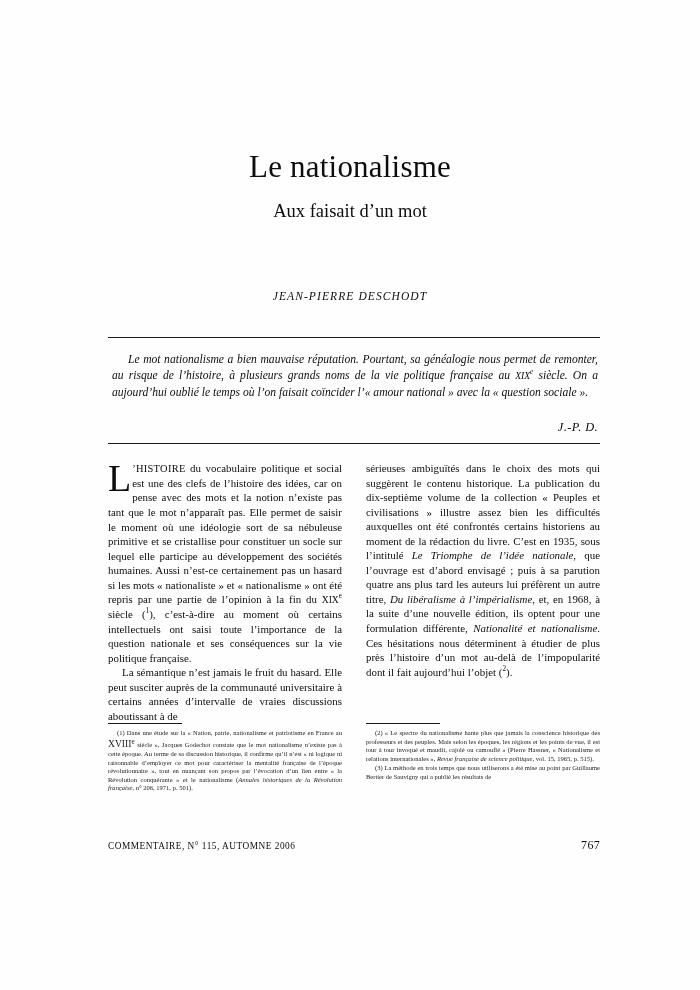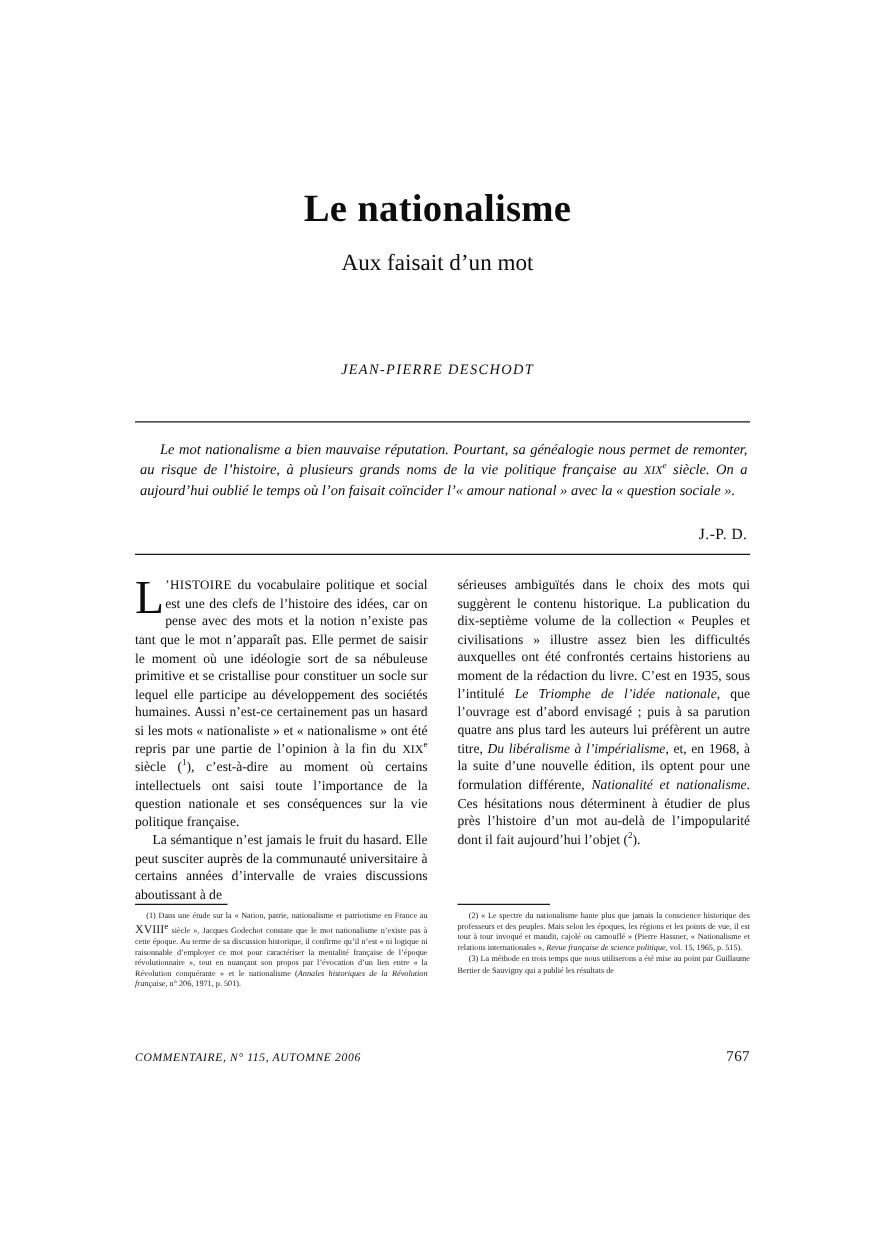--- a/index.html
+++ b/index.html
@@ -27,21 +27,21 @@
   
   .title-block {
     position: absolute;
     left: 100px;
     top: 150px;
     width: 500px;
     text-align: center;
   }
   .doc-title {
     font-size: 31px;
-    font-weight: bold;
+    font-weight: normal;
     letter-spacing: 0.2px;
     line-height: 1.1;
     margin: 0;
   }
   .doc-subtitle {
     font-size: 18.5px;
     font-weight: normal;
     margin: 16px 0 0 0;
     line-height: 1.2;
   }
@@ -74,20 +74,21 @@
     line-height: 1.42;
     text-align: justify;
     text-indent: 16px;
   }
   .abstract-sig {
     position: absolute;
     left: 112px;
     top: 420px;
     width: 486px;
     text-align: right;
+    font-style: italic;
     font-size: 12.4px;
     letter-spacing: 0.4px;
   }
 
   
   .columns {
     position: absolute;
     left: 108px;
     top: 461px;
     width: 492px;
@@ -167,21 +168,20 @@
     position: absolute;
     left: 108px;
     top: 838px;
     width: 492px;
     display: flex;
     justify-content: space-between;
     align-items: baseline;
   }
   .footer-src {
     font-size: 9.3px;
-    font-style: italic;
     font-variant: small-caps;
     letter-spacing: 0.5px;
   }
   .footer-page {
     font-size: 12px;
     letter-spacing: 0.3px;
   }
 </style>
 </head>
 <body>

